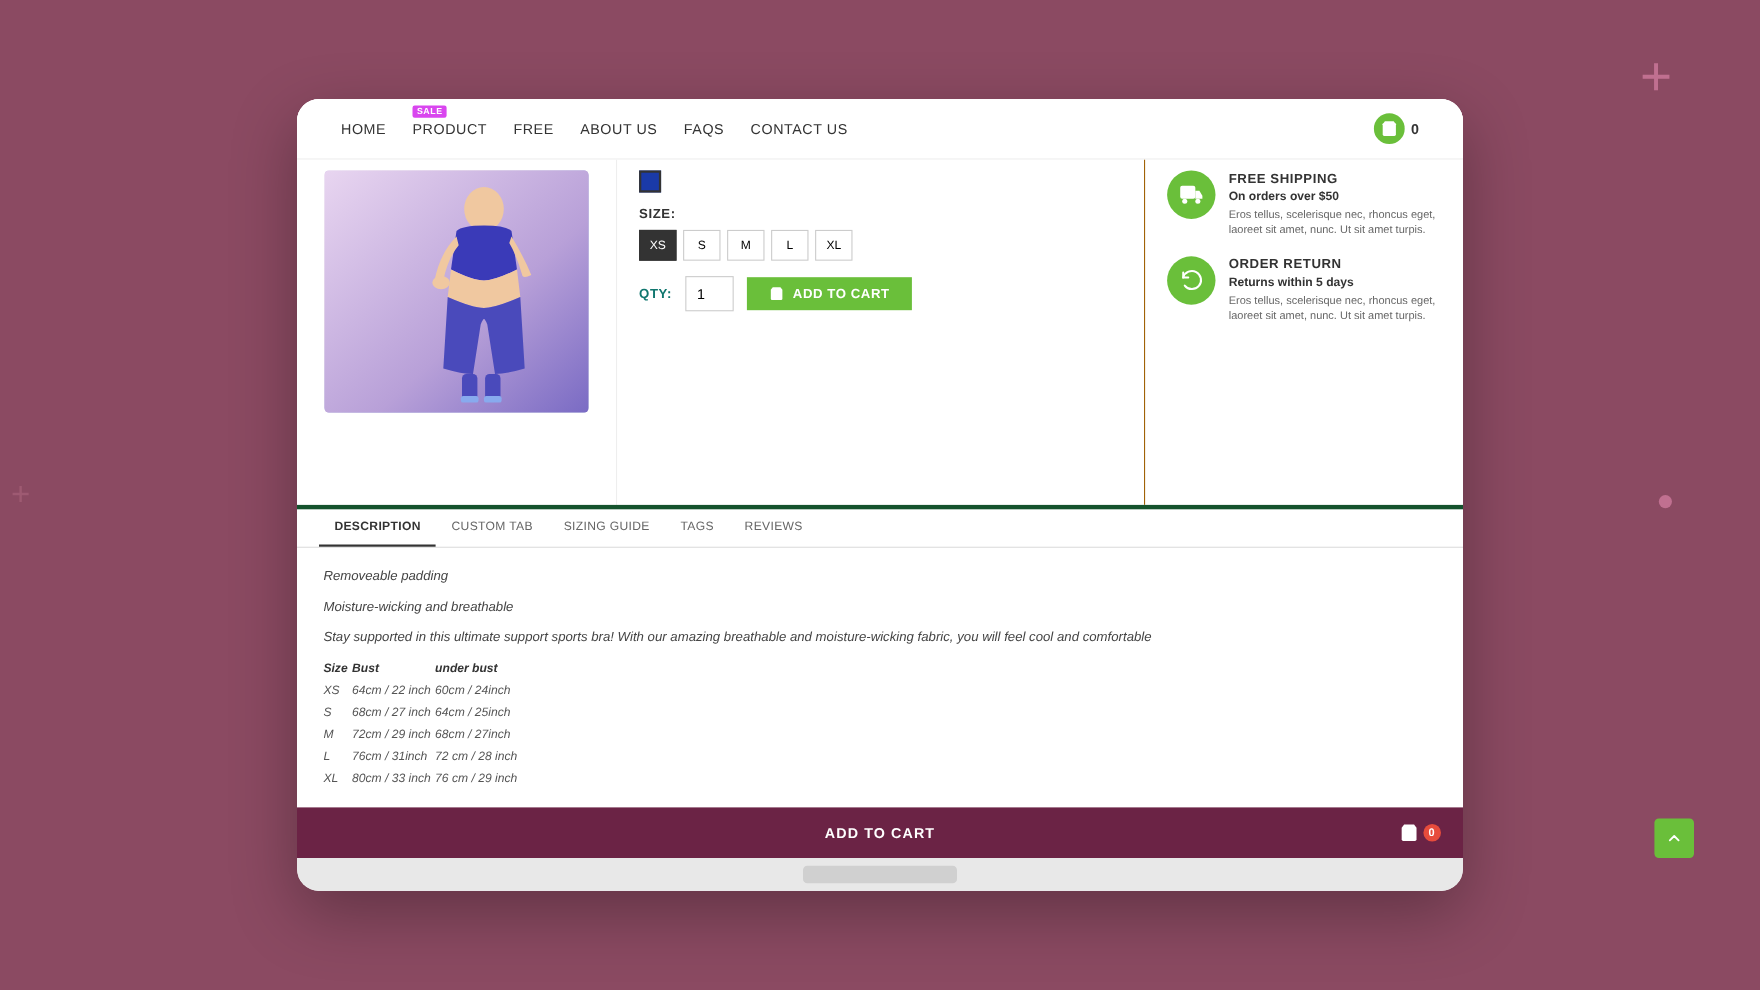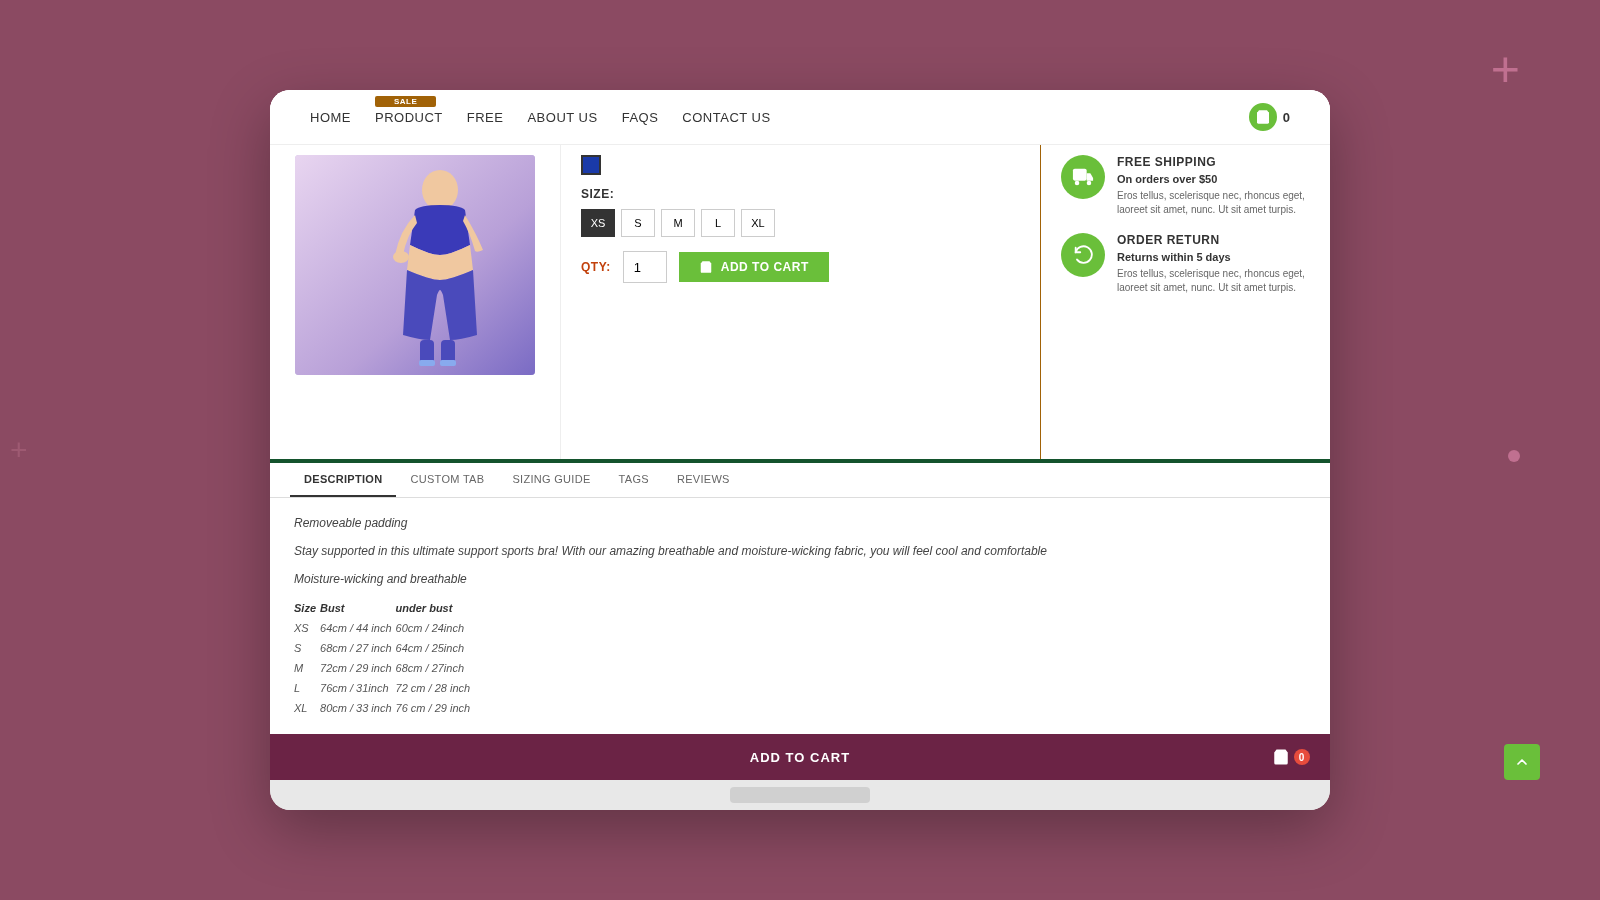--- a/index.html
+++ b/index.html
@@ -118,24 +118,24 @@
     }
 
     .nav-item.product-item {
       position: relative;
     }
 
     .sale-badge {
       position: absolute;
       top: -14px;
       left: 0;
-      background: #a16207;
+      background: #d946ef;
       color: white;
       font-size: 8px;
-      padding: 1px 19px;
+      padding: 1px 4px;
       border-radius: 2px;
       font-weight: bold;
     }
 
     .nav-cart {
       margin-left: auto;
       display: flex;
       align-items: center;
       gap: 6px;
       cursor: pointer;
@@ -243,21 +243,21 @@
     .qty-row {
       display: flex;
       align-items: center;
       gap: 12px;
       margin-bottom: 10px;
     }
 
     .qty-label {
       font-size: 12px;
       font-weight: 600;
-      color: #c2410c;
+      color: #0f766e;
       letter-spacing: 0.5px;
     }
 
     .qty-input {
       width: 44px;
       height: 32px;
       border: 1px solid #ccc;
       text-align: center;
       font-size: 13px;
     }
@@ -559,35 +559,35 @@
       <div class="tabs-header">
         <div class="tab-item active">DESCRIPTION</div>
         <div class="tab-item">CUSTOM TAB</div>
         <div class="tab-item">SIZING GUIDE</div>
         <div class="tab-item">TAGS</div>
         <div class="tab-item">REVIEWS</div>
       </div>
 
       <div class="tab-content">
         <p>Removeable padding</p>
+        <p>Moisture-wicking and breathable</p>
         <p>Stay supported in this ultimate support sports bra! With our amazing breathable and moisture-wicking fabric, you will feel cool and comfortable</p>
-        <p>Moisture-wicking and breathable</p>
 
         <table class="size-table">
           <thead>
             <tr>
               <th>Size</th>
               <th>Bust</th>
               <th>under bust</th>
             </tr>
           </thead>
           <tbody id="size-table-body">
           <tr>
                 <td>XS</td>
-                <td>64cm / 44 inch</td>
+                <td>64cm / 22 inch</td>
                 <td>60cm / 24inch</td>
               </tr>
               <tr>
                 <td>S</td>
                 <td>68cm / 27 inch</td>
                 <td>64cm / 25inch</td>
               </tr>
               <tr>
                 <td>M</td>
                 <td>72cm / 29 inch</td>

